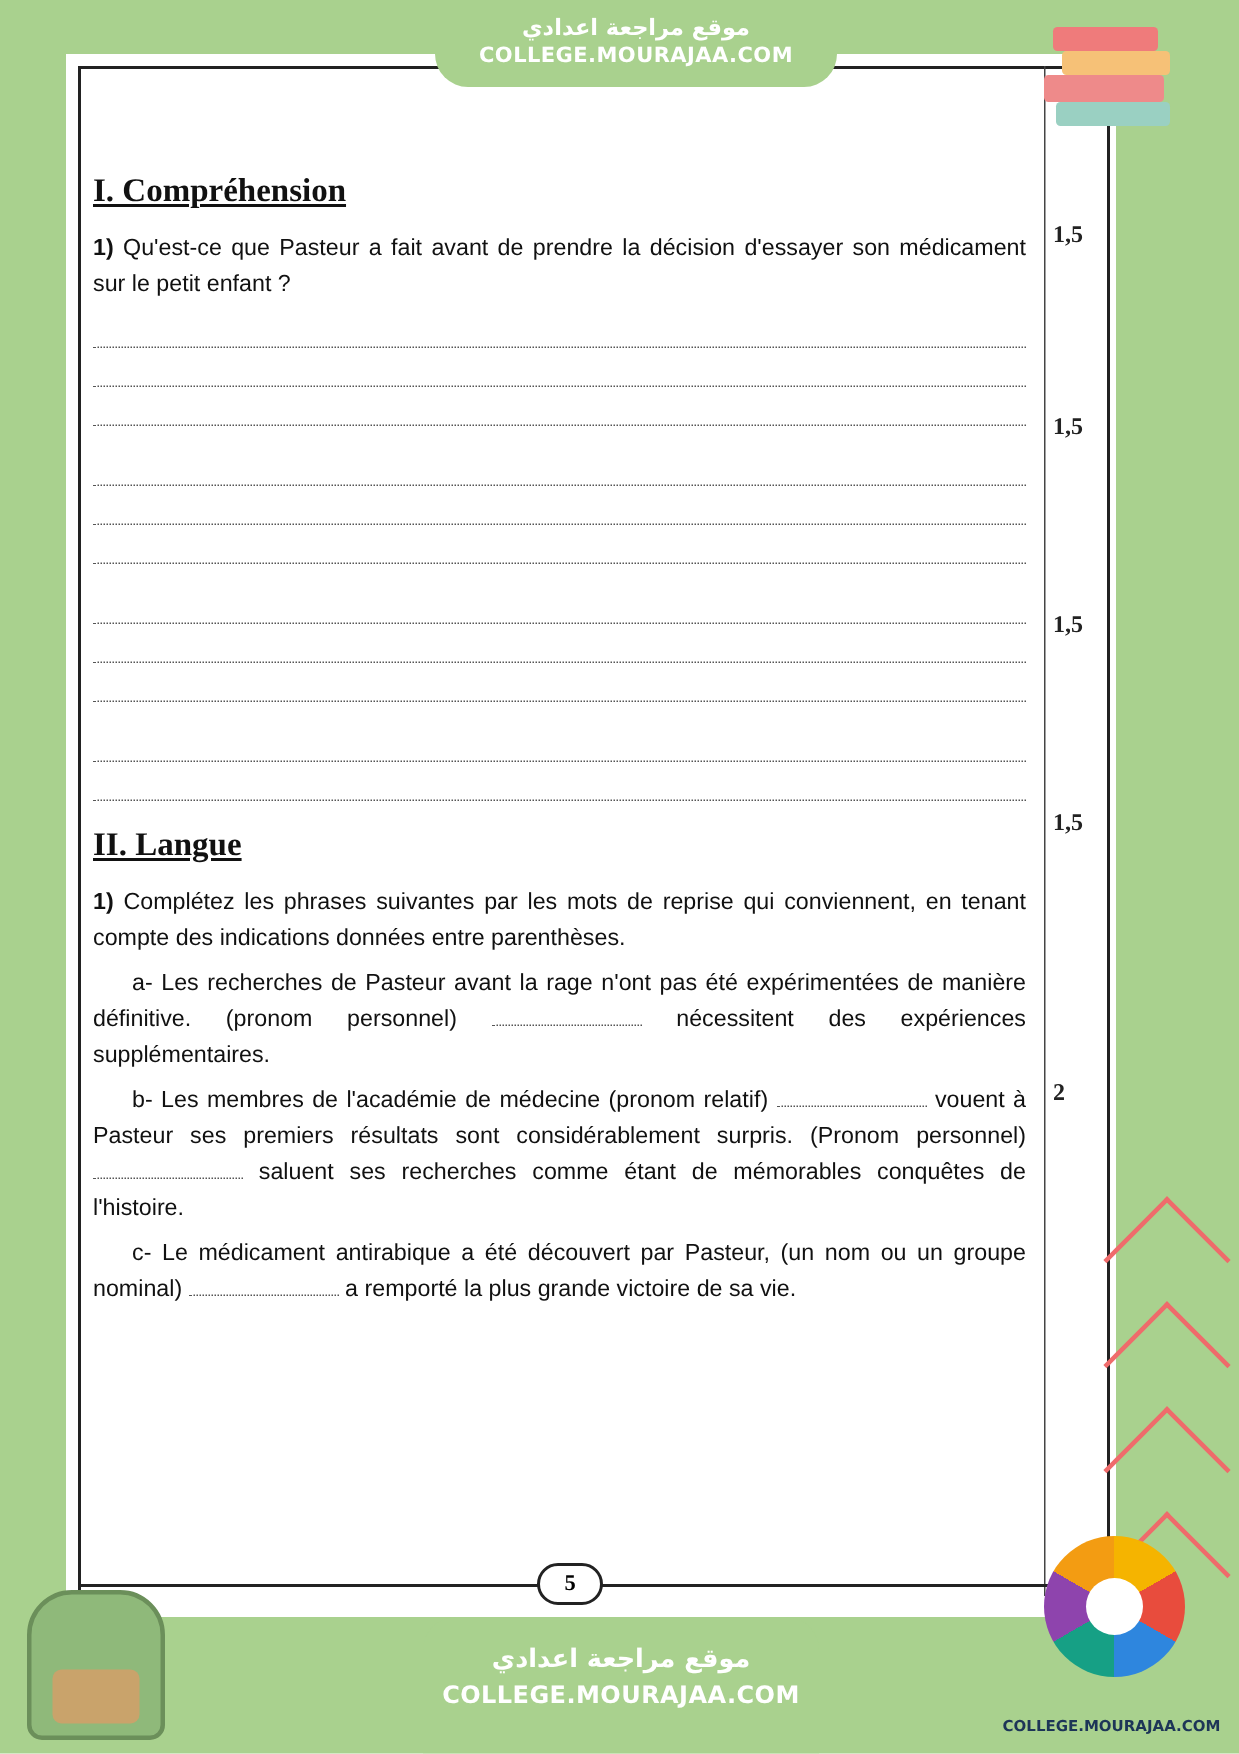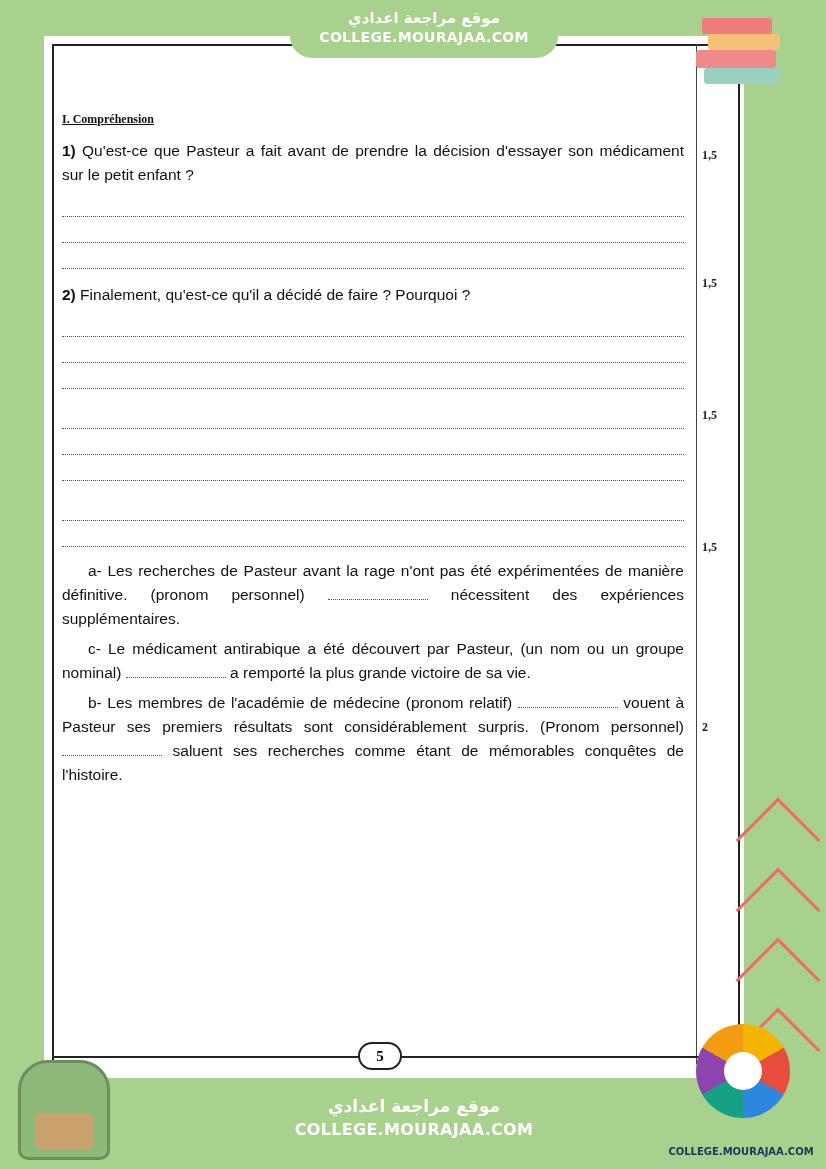--- a/index.html
+++ b/index.html
@@ -26,23 +26,23 @@
 
     .page {
       position: absolute; left: 44px; top: 36px; width: 700px; height: 1042px;
       background: #fff;
     }
     .frame {
       position: absolute; left: 52px; top: 44px; width: 688px; height: 1022px;
       border-left: 2px solid #222; border-right: 2px solid #222; border-top: 2px solid #222;
     }
     .margin-line { position: absolute; left: 696px; top: 44px; width: 1px; height: 1020px; background: #444; }
-    .score { position: absolute; left: 702px; font-family: "Liberation Serif", serif; font-size: 12px; font-weight: bold; color: #222; }
+    .score { position: absolute; left: 702px; font-family: "Liberation Serif", serif; font-size: 16px; font-weight: bold; color: #222; }
     .content { position: absolute; left: 62px; top: 110px; width: 622px; color: #111; font-size: 15.5px; line-height: 1.55; }
-    .section-title { font-family: "Liberation Serif", serif; font-weight: bold; font-size: 12px; text-decoration: underline; margin-bottom: 10px; }
+    .section-title { font-family: "Liberation Serif", serif; font-weight: bold; font-size: 22px; text-decoration: underline; margin-bottom: 10px; }
     .q { margin-bottom: 4px; text-align: justify; }
     .q b { font-weight: bold; }
     .dots { border-bottom: 1.5px dotted #555; height: 26px; }
     .sub { text-indent: 26px; text-align: justify; margin-top: 6px; }
     .blank { display: inline-block; border-bottom: 1.5px dotted #555; width: 100px; height: 14px; }
     .page-num {
       position: absolute; left: 358px; top: 1042px; width: 44px; height: 28px; border: 2px solid #222;
       border-radius: 14px; background: #fff; text-align: center; font-family: "Liberation Serif", serif; font-weight: bold; font-size: 15px; line-height: 24px;
     }
     .bottom-rule { position: absolute; left: 52px; top: 1056px; width: 688px; height: 2px; background: #222; }
@@ -77,49 +77,50 @@
 </div>
 
 <div class="content">
   <div class="section-title">I. Compréhension</div>
 
   <div class="q"><b>1)</b> <span>Qu'est-ce que Pasteur a fait avant de prendre la décision d'essayer son médicament sur le petit enfant ?</span></div>
   <div class="dots"></div>
   <div class="dots"></div>
   <div class="dots" style="margin-bottom:14px"></div>
 
-  <div class="q"><b>2)</b> <span>Finalement, qu'est-ce qu'il a décidé de faire ? Pourquoi ?</span></div>
   <div class="dots"></div>
   <div class="dots"></div>
   <div class="dots" style="margin-bottom:14px"></div>
 
   <div class="dots"></div>
   <div class="dots"></div>
   <div class="dots" style="margin-bottom:14px"></div>
 
   <div class="dots"></div>
   <div class="dots" style="margin-bottom:12px"></div>
 
+  <div class="section-title">II. Langue</div>
+  <div class="q"><b>1)</b> <span>Complétez les phrases suivantes par les mots de reprise qui conviennent, en tenant compte des indications données entre parenthèses.</span></div>
 
   <div class="sub">
     <span>a- Les recherches de Pasteur avant la rage n'ont pas été expérimentées de manière définitive. (pronom personnel)</span>
     <span class="blank"></span>
     <span>nécessitent des expériences supplémentaires.</span>
   </div>
   <div class="sub">
-    <span>c- Le médicament antirabique a été découvert par Pasteur, (un nom ou un groupe nominal)</span>
-    <span class="blank"></span>
-    <span>a remporté la plus grande victoire de sa vie.</span>
-  </div>
-  <div class="sub">
     <span>b- Les membres de l'académie de médecine (pronom relatif)</span>
     <span class="blank"></span>
     <span>vouent à Pasteur ses premiers résultats sont considérablement surpris. (Pronom personnel)</span>
     <span class="blank"></span>
     <span>saluent ses recherches comme étant de mémorables conquêtes de l'histoire.</span>
+  </div>
+  <div class="sub">
+    <span>c- Le médicament antirabique a été découvert par Pasteur, (un nom ou un groupe nominal)</span>
+    <span class="blank"></span>
+    <span>a remporté la plus grande victoire de sa vie.</span>
   </div>
 </div>
 
 <div class="score" style="top:148px">1,5</div>
 <div class="score" style="top:276px">1,5</div>
 <div class="score" style="top:408px">1,5</div>
 <div class="score" style="top:540px">1,5</div>
 <div class="score" style="top:720px">2</div>
 
 <div class="bottom-rule"></div>

